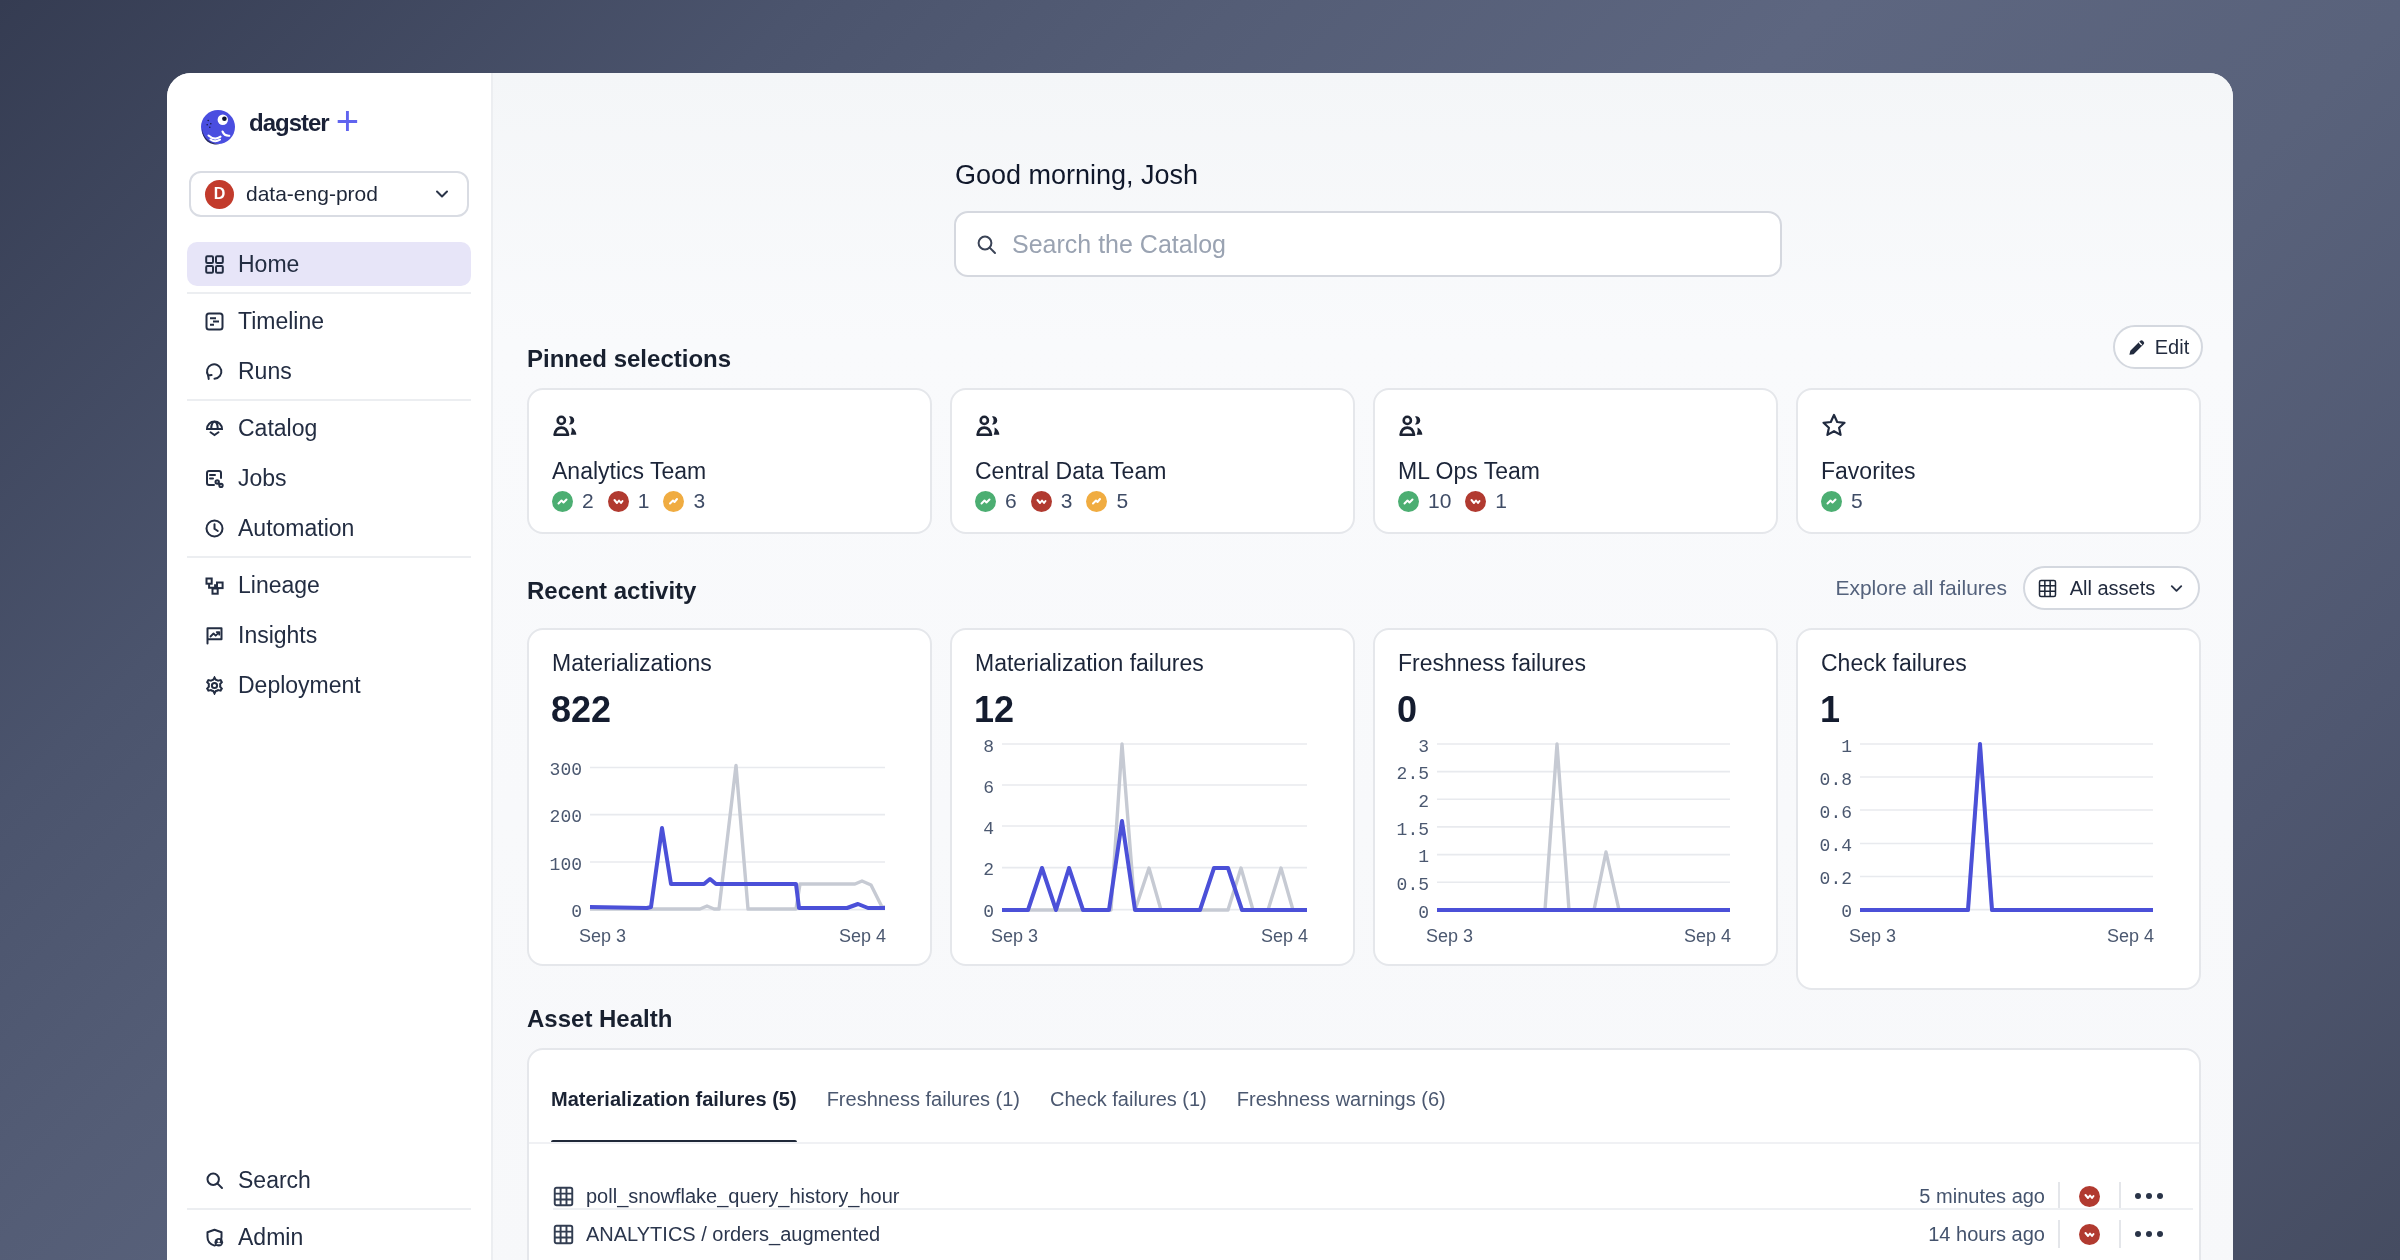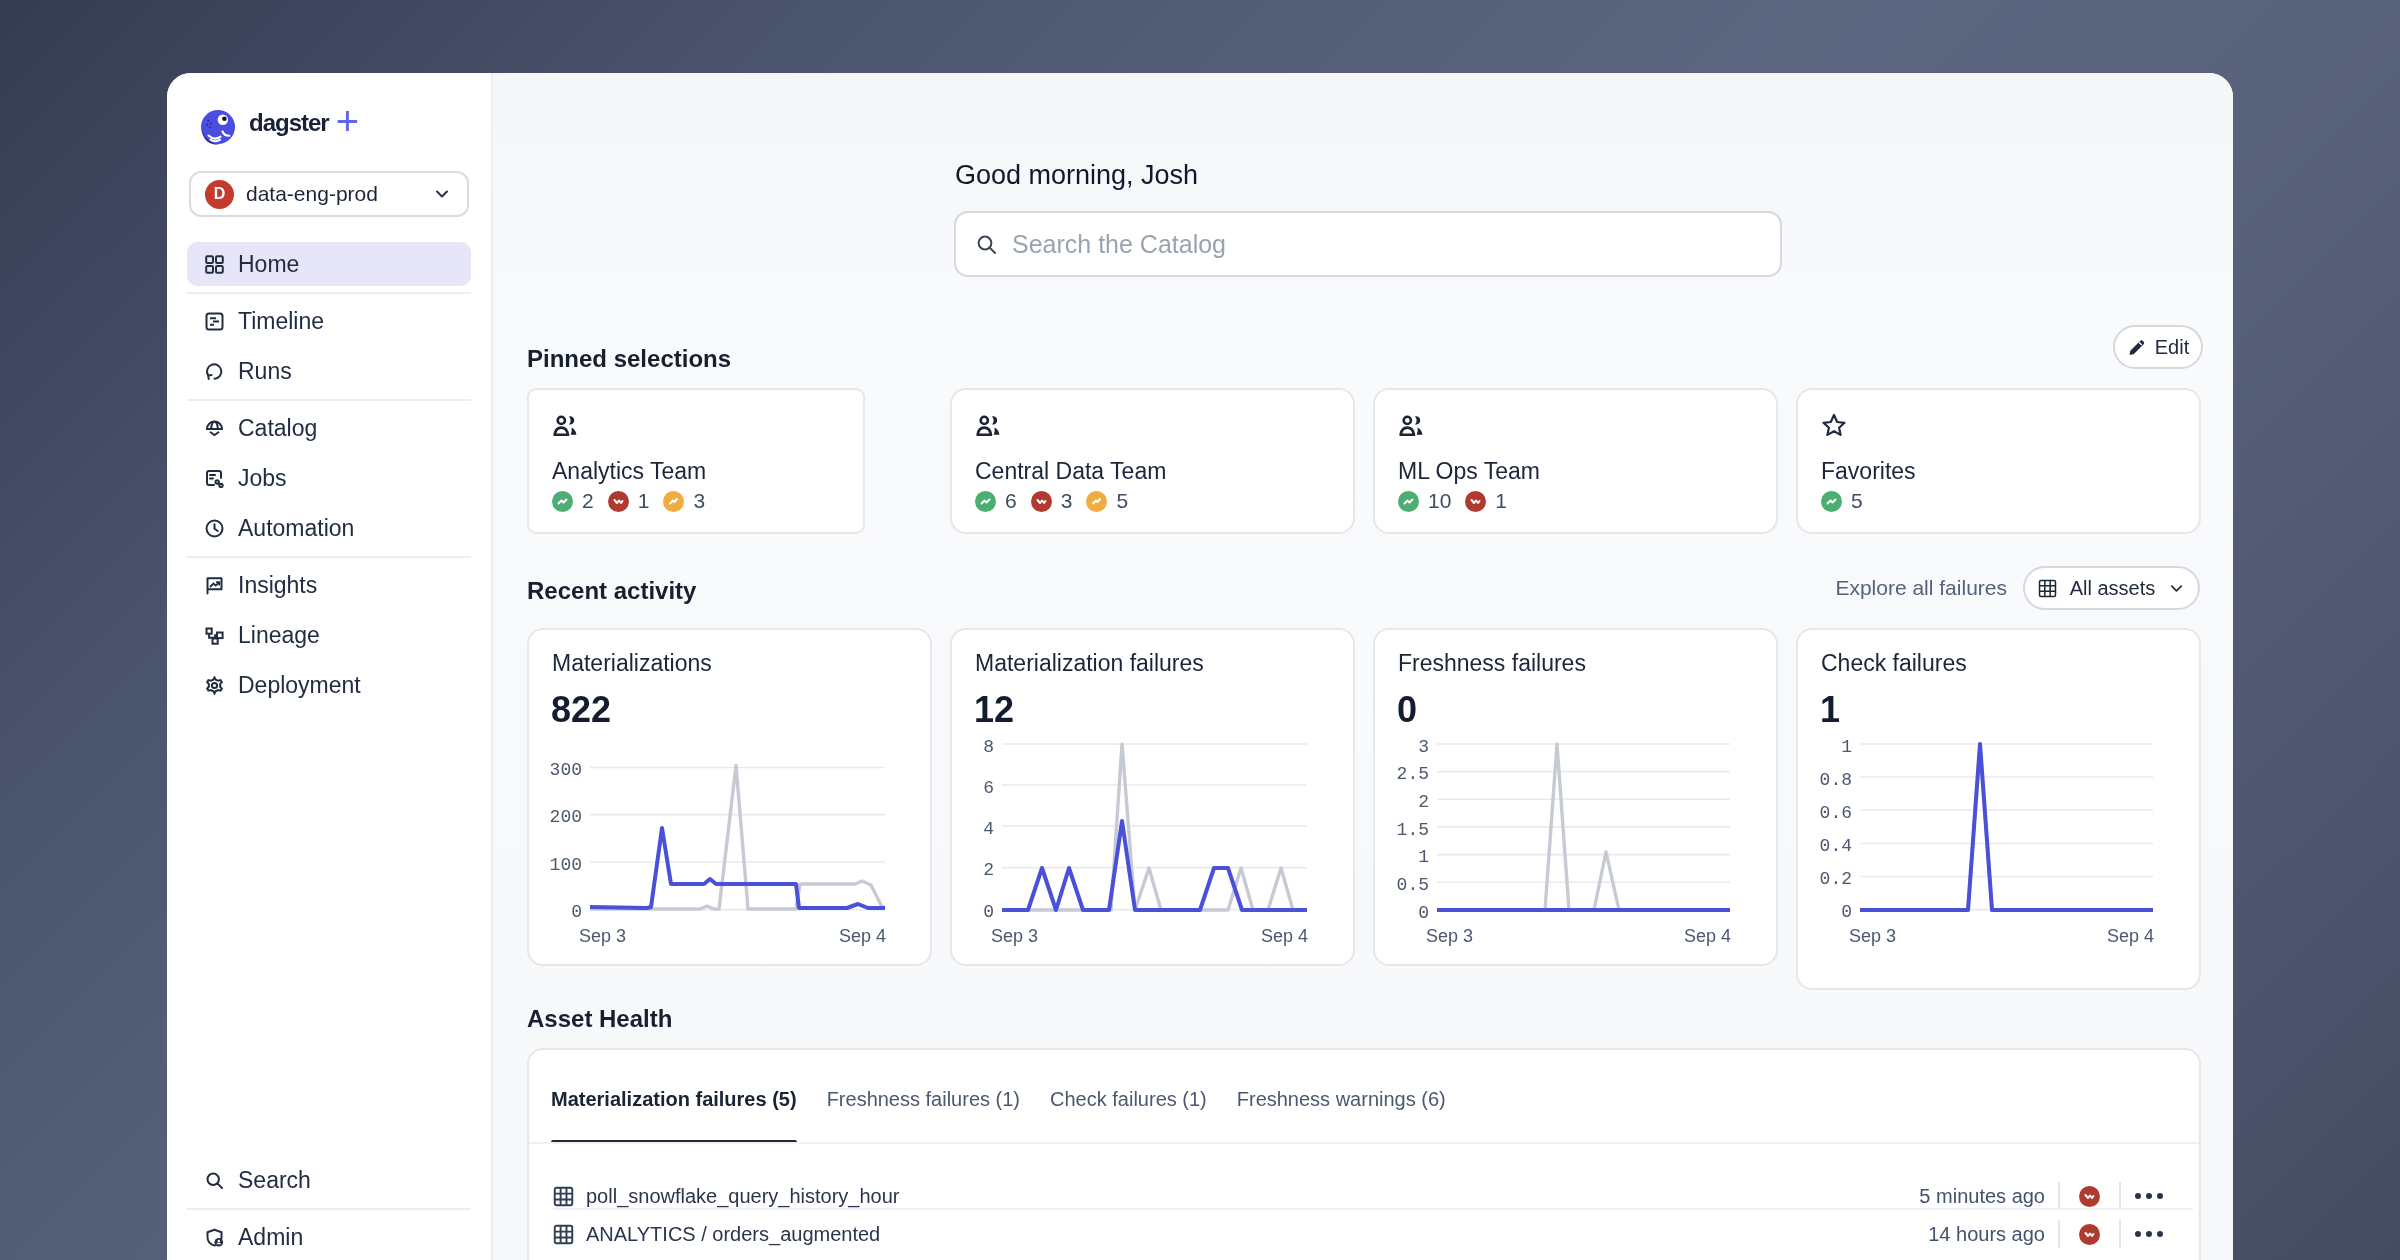--- a/index.html
+++ b/index.html
@@ -166,37 +166,37 @@
             <g fill="none" stroke="#232d42" stroke-width="2" stroke-linecap="round">
               <circle cx="9.5" cy="9.5" r="8"></circle>
               <path d="M9.5 5.2 V9.8 L12.8 12"></path>
             </g>
           </svg>
         Automation
       </div>
       <div class="nav-div"></div>
       <div class="nav-item">
         <svg viewBox="0 0 19 19">
-            <g fill="none" stroke="#232d42" stroke-width="2" stroke-linecap="round" stroke-linejoin="round">
-              <path d="M2.5 17.5 V2.2 H16.5 V13.2 H2.5"></path>
-              <path d="M5.5 10.5 l3 -3 l2.2 2.2 l3.6 -3.6 M14.3 6.1 v2.6 M14.3 6.1 h-2.6" stroke-width="1.8"></path>
-            </g>
-          </svg>
-        Insights
-      </div>
-      <div class="nav-item">
-        <svg viewBox="0 0 19 19">
             <g fill="none" stroke="#232d42" stroke-width="2">
               <rect x="1.5" y="2.5" width="5.2" height="5.2"></rect>
               <rect x="12" y="6.5" width="5.6" height="5.6"></rect>
               <rect x="7.5" y="12.5" width="5.2" height="5.2"></rect>
               <path d="M4.1 7.7 v4 h6 M10.1 11.7 v-2.4 h2 M10.1 11.7 v0.8"></path>
             </g>
           </svg>
         Lineage
+      </div>
+      <div class="nav-item">
+        <svg viewBox="0 0 19 19">
+            <g fill="none" stroke="#232d42" stroke-width="2" stroke-linecap="round" stroke-linejoin="round">
+              <path d="M2.5 17.5 V2.2 H16.5 V13.2 H2.5"></path>
+              <path d="M5.5 10.5 l3 -3 l2.2 2.2 l3.6 -3.6 M14.3 6.1 v2.6 M14.3 6.1 h-2.6" stroke-width="1.8"></path>
+            </g>
+          </svg>
+        Insights
       </div>
       <div class="nav-item">
         <svg viewBox="0 0 19 19">
             <g fill="none" stroke="#232d42" stroke-width="2">
               <circle cx="9.5" cy="9.5" r="2.6"></circle>
               <path d="M9.5 1.5 l1.2 2.2 a6.2 6.2 0 0 1 2.4 1 l2.5 -0.6 1.2 2.1 -1.7 1.9 a6.2 6.2 0 0 1 0 2.6 l1.7 1.9 -1.2 2.1 -2.5 -0.6 a6.2 6.2 0 0 1 -2.4 1 L9.5 17.5 l-1.2 -2.4 a6.2 6.2 0 0 1 -2.4 -1 l-2.5 0.6 -1.2 -2.1 1.7 -1.9 a6.2 6.2 0 0 1 0 -2.6 L2.2 6.2 l1.2 -2.1 2.5 0.6 a6.2 6.2 0 0 1 2.4 -1 Z"></path>
             </g>
           </svg>
         Deployment
       </div>
@@ -238,21 +238,21 @@
     </div>
     <div class="sec-title" style="left:34px; top:272px;">Pinned selections</div>
     <div class="btn" style="left:1620px; top:252px; width:90px; height:44px;">
       <svg width="19" height="19" viewBox="0 0 20 20" style="margin-right:9px;">
           <path d="M2.5 17.5 l1 -4 L14 3 a1.8 1.8 0 0 1 2.6 0 l0.9 0.9 a1.8 1.8 0 0 1 0 2.6 L7 17 Z" fill="#222b3e"></path>
           <path d="M12.6 4.5 l2.9 2.9" stroke="#fff" stroke-width="1.4"></path>
         </svg>
       Edit
     </div>
 
-    <div class="card" style="left:34px; top:315px; width:338px; height:146px;border-radius:9px;">
+    <div class="card" style="left:34px; top:315px; width:405px; height:146px;">
       <svg width="29" height="21" viewBox="0 0 29 21" style="position:absolute;left:23px;top:25px;">
           <g fill="none" stroke="#1c2333" stroke-width="2.6">
             <circle cx="9.3" cy="5.4" r="3.6"></circle>
             <path d="M2.6 19.8 c0.8 -5 3.8 -7.2 6.7 -7.2 c2.9 0 5.9 2.2 6.7 7.2 z" stroke-linejoin="round"></path>
           </g>
           <path d="M16.9 1.5 A4.1 4.1 0 1 1 16.9 9.3 A5.2 5.2 0 0 0 16.9 1.5 Z" fill="#1c2333"></path>
           <path d="M19.5 12.4 a8.8 8.8 0 0 1 4.8 7.4 l-5.6 0 a11.5 11.5 0 0 0 0.8 -7.4 z" fill="#1c2333"></path>
         </svg>
       <div class="pin-title">Analytics Team</div>
       <div class="chips">

